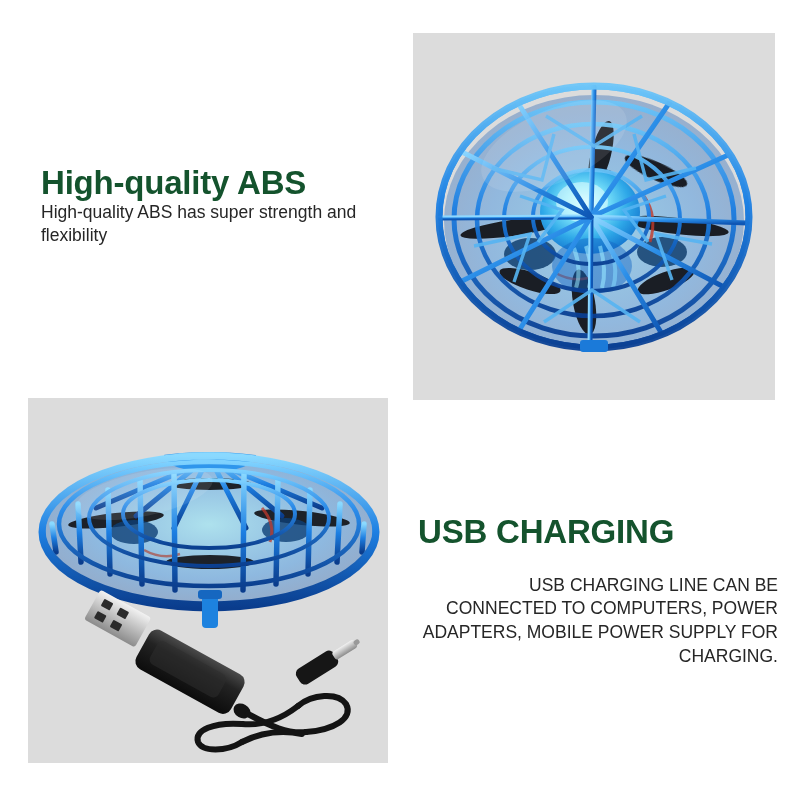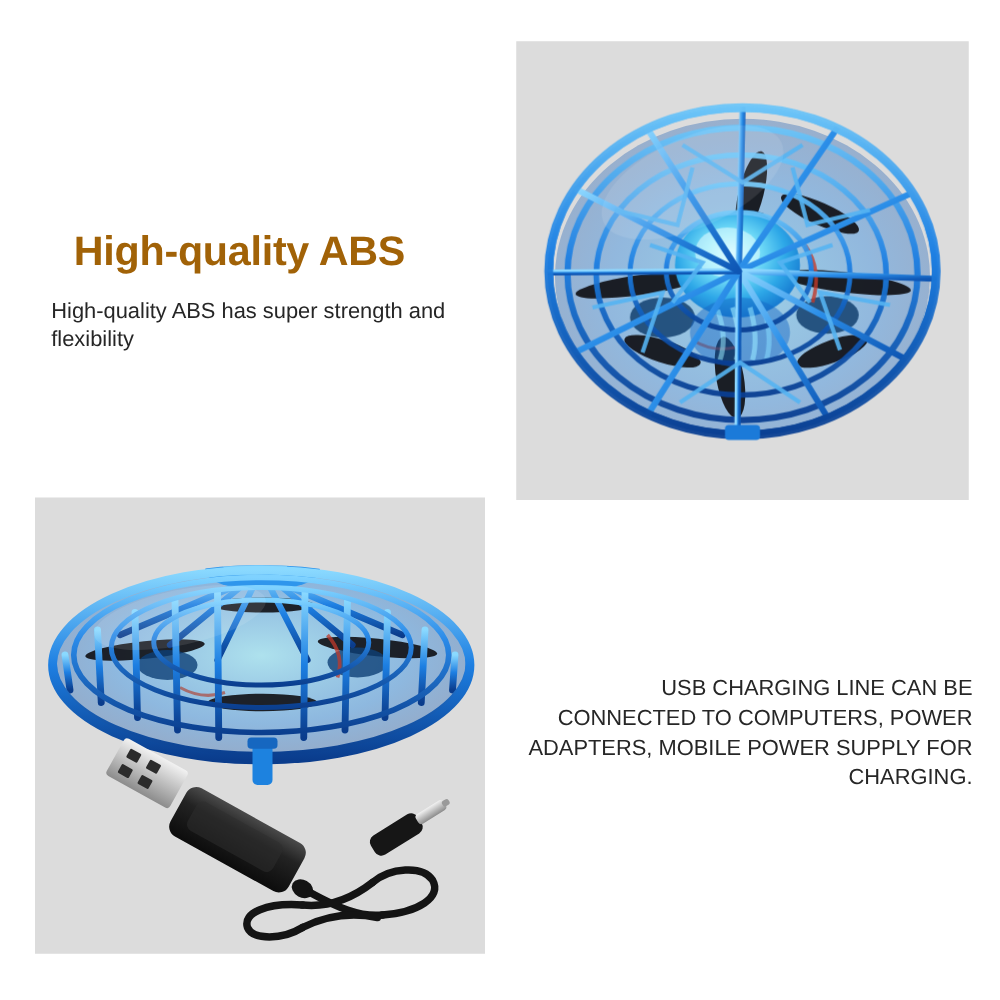--- a/index.html
+++ b/index.html
@@ -22,36 +22,36 @@
   #panel-bottom-left{left:28px;top:398px;width:360px;height:365px;}
 
   .photo-stage{position:absolute;inset:0;}
 
   
   .text-block{position:absolute;}
   #block-abs{left:41px;top:166px;width:350px;}
   #block-usb{left:418px;top:515px;width:360px;}
 
   .headline{
-    color:#a16207;
+    color:#14532d;
     font-weight:bold;
     letter-spacing:-0.2px;
     line-height:1.05;
-    margin:18px;
+    margin:0;
   }
   #abs-headline{font-size:33px;}
   #usb-headline{font-size:33px;}
 
   .body-copy{
     color:#262626;
     font-size:17.5px;
     line-height:1.33;
     margin:0;
   }
-  #abs-body{margin-top:17px;}
+  #abs-body{}
   #usb-body{margin-top:24px;font-size:17.5px;line-height:1.36;text-align:right;}
 
   
   .drone-top{
     position:absolute;
     left:50%;top:50%;
     width:320px;height:282px;
     transform:translate(-50%,-50%);
   }
   .cage-ellipse{
@@ -326,16 +326,17 @@
             <rect x="272" y="66" width="26" height="9" rx="3" fill="url(#metalGrad)"></rect>
             <rect x="296" y="68" width="6" height="5" rx="2" fill="#9a9a9a"></rect>
           </g>
         </svg>
       </div>
 
     </div>
   </div>
 
   <div class="text-block" id="block-usb">
+    <h2 class="headline" id="usb-headline">USB CHARGING</h2>
     <p class="body-copy" id="usb-body">USB CHARGING LINE CAN BE CONNECTED TO COMPUTERS, POWER ADAPTERS, MOBILE POWER SUPPLY FOR CHARGING.</p>
   </div>
 
 </div>
 
 </body></html>

